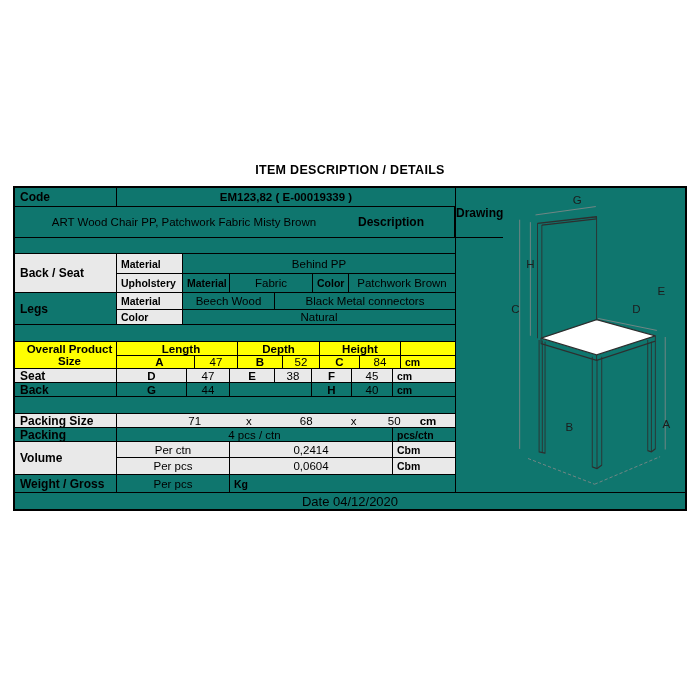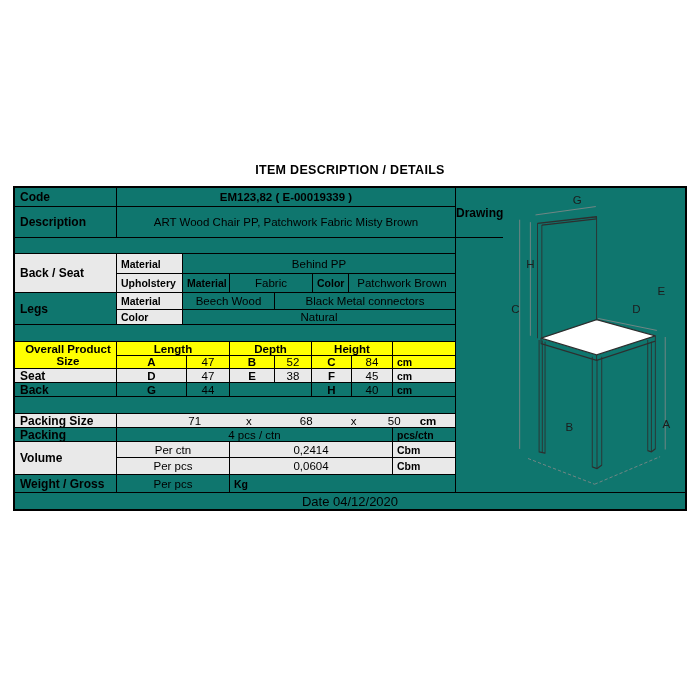--- a/index.html
+++ b/index.html
@@ -28,21 +28,21 @@
   .subrow{display:flex;border-bottom:1px solid var(--line);box-sizing:border-box;}
   .subrow:last-child{border-bottom:none;}
   .c{display:flex;align-items:center;border-right:1px solid var(--line);box-sizing:border-box;overflow:hidden;white-space:nowrap;}
   .c.last{border-right:none;}
   .lab{font-weight:bold;font-size:12px;padding-left:5px;}
   .sub{font-weight:bold;font-size:10.5px;padding-left:4px;}
   .val{justify-content:center;font-size:11.5px;}
   .bold{font-weight:bold;}
   .unit{font-size:10.5px;font-weight:bold;padding-left:4px;}
   .shade{background:var(--shade);}
-  .yellow{background:var(--hl);}
+  .yellow{background:var(--hl);padding-left:8px;}
   .wrapc{text-align:center;justify-content:center;line-height:1.05;white-space:normal;}
   .ps-cell{position:relative;flex:1;}
   .ps-cell span{position:absolute;top:50%;transform:translate(-50%,-50%);font-size:11.5px;}
   .ps-cell .psu{font-weight:bold;}
   .date-row{
     border-top:1px solid var(--line);height:16px;display:flex;
     align-items:center;justify-content:center;font-size:13px;
   }
   .draw-col{flex:1;display:flex;flex-direction:row;}
   .draw-head{
@@ -67,22 +67,22 @@
     <div class="main">
 
       <div class="left-col">
 
         <div class="row" style="height:19px">
           <div class="c lab" style="width:102px">Code</div>
           <div class="c val bold last" style="flex:1">EM123,82  ( E-00019339 )</div>
         </div>
 
         <div class="row" style="height:31px">
+          <div class="c val last" style="flex:1">ART Wood Chair PP, Patchwork Fabric Misty Brown</div>
           <div class="c lab" style="width:102px">Description</div>
-          <div class="c val last" style="flex:1">ART Wood Chair PP, Patchwork Fabric Misty Brown</div>
         </div>
 
         <div class="row" style="height:16px"></div>
 
         <div class="row" style="height:39px">
           <div class="c lab shade" style="width:102px">Back / Seat</div>
           <div class="subrows">
             <div class="subrow" style="height:20px">
               <div class="c sub shade" style="width:66px">Material</div>
               <div class="c val last" style="flex:1">Behind PP</div>

